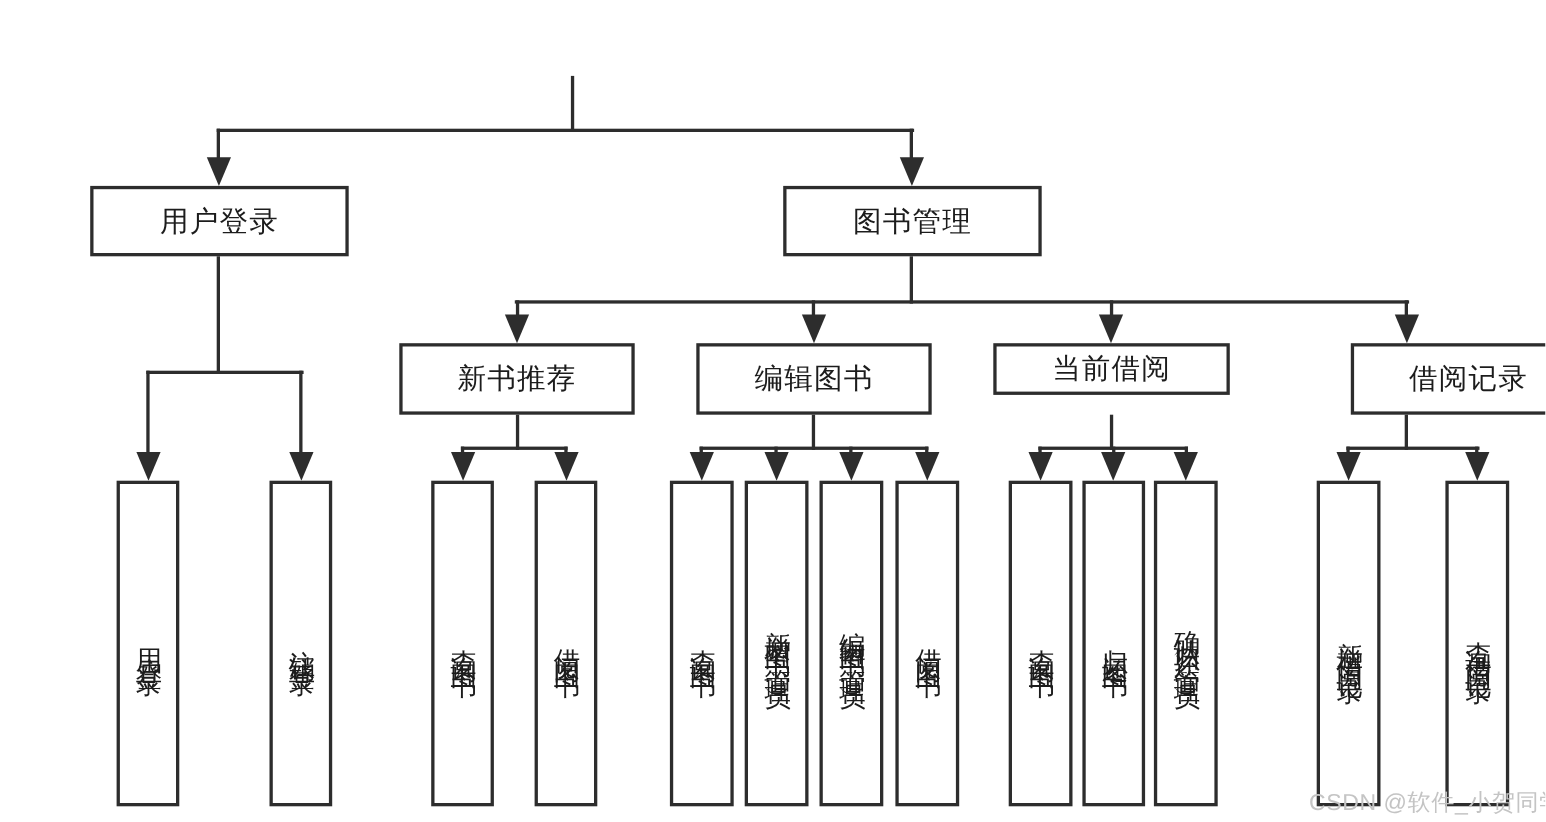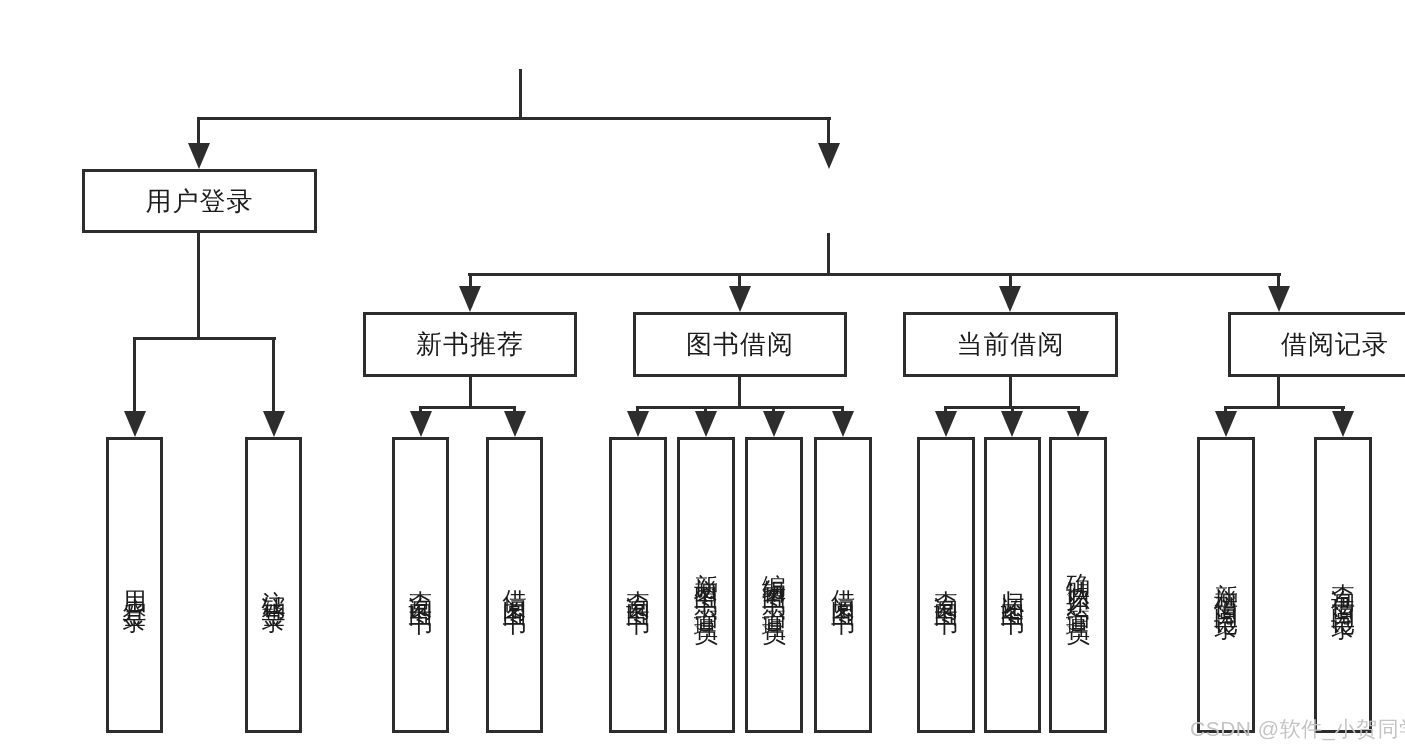--- a/index.html
+++ b/index.html
@@ -34,20 +34,23 @@
   <div class="ln" style="left:519px;top:69px;width:3px;height:51px;"></div>
   <div class="ln" style="left:197px;top:117px;width:634px;height:3px;"></div>
   <div class="ln" style="left:197px;top:117px;width:3px;height:28px;"></div>
   <div class="ln" style="left:827px;top:117px;width:3px;height:28px;"></div>
   <div class="ah" style="left:188px;top:143px;"></div>
   <div class="ah" style="left:818px;top:143px;"></div>
 
   <div class="box" style="left:82px;top:169px;width:235px;height:64px;">
     <span>用户登录</span>
   </div>
+  <div class="box" style="left:712px;top:169px;width:235px;height:64px;">
+    <span>图书管理</span>
+  </div>
 
   <div class="ln" style="left:197px;top:233px;width:3px;height:107px;"></div>
   <div class="ln" style="left:133px;top:337px;width:143px;height:3px;"></div>
   <div class="ln" style="left:133px;top:337px;width:3px;height:76px;"></div>
   <div class="ln" style="left:272px;top:337px;width:3px;height:76px;"></div>
   <div class="ah" style="left:124px;top:411px;"></div>
   <div class="ah" style="left:263px;top:411px;"></div>
 
   <div class="ln" style="left:827px;top:233px;width:3px;height:43px;"></div>
   <div class="ln" style="left:468px;top:273px;width:813px;height:3px;"></div>
@@ -57,23 +60,23 @@
   <div class="ln" style="left:1277px;top:273px;width:3px;height:16px;"></div>
   <div class="ah" style="left:459px;top:286px;"></div>
   <div class="ah" style="left:729px;top:286px;"></div>
   <div class="ah" style="left:999px;top:286px;"></div>
   <div class="ah" style="left:1268px;top:286px;"></div>
 
   <div class="box" style="left:363px;top:312px;width:214px;height:65px;justify-content:center;">
     <span>新书推荐</span>
   </div>
   <div class="box" style="left:633px;top:312px;width:214px;height:65px;">
-    <span>图书借阅</span>
+    <span>编辑图书</span>
   </div>
-  <div class="box" style="left:903px;top:312px;width:215px;height:65px;">
+  <div class="box" style="left:903px;top:312px;width:215px;height:47px;">
     <span>当前借阅</span>
   </div>
   <div class="box" style="left:1228px;top:312px;width:214px;height:65px;">
     <span>借阅记录</span>
   </div>
 
   <div class="ln" style="left:469px;top:377px;width:3px;height:32px;"></div>
   <div class="ln" style="left:419px;top:406px;width:97px;height:3px;"></div>
   <div class="ln" style="left:419px;top:406px;width:3px;height:8px;"></div>
   <div class="ln" style="left:513px;top:406px;width:3px;height:8px;"></div>

